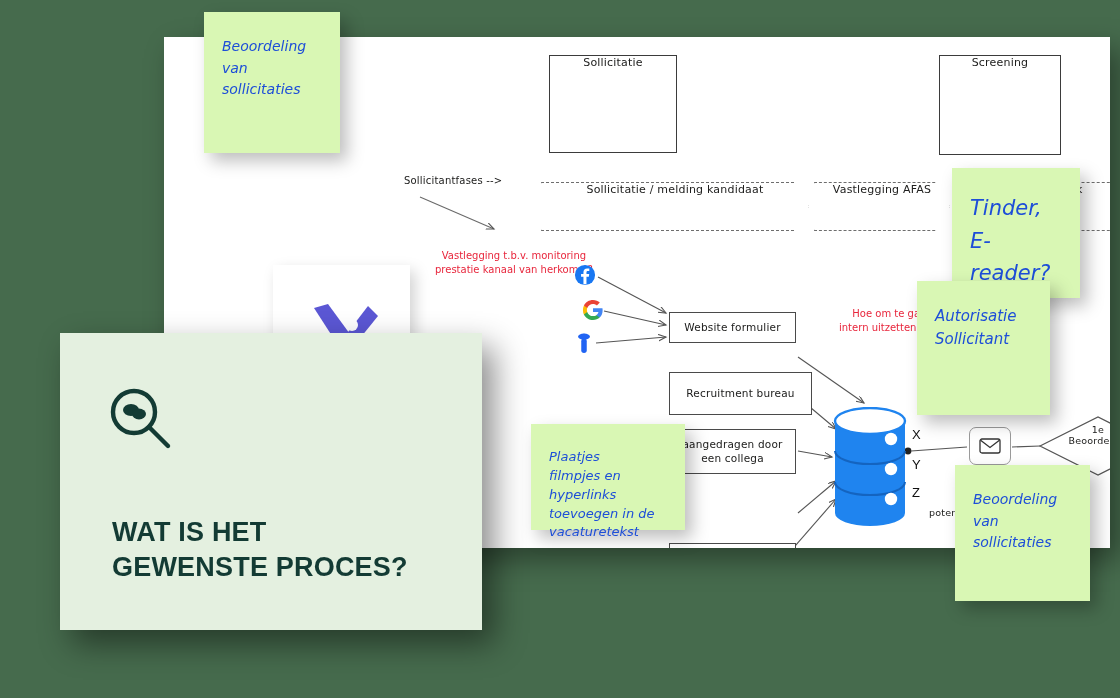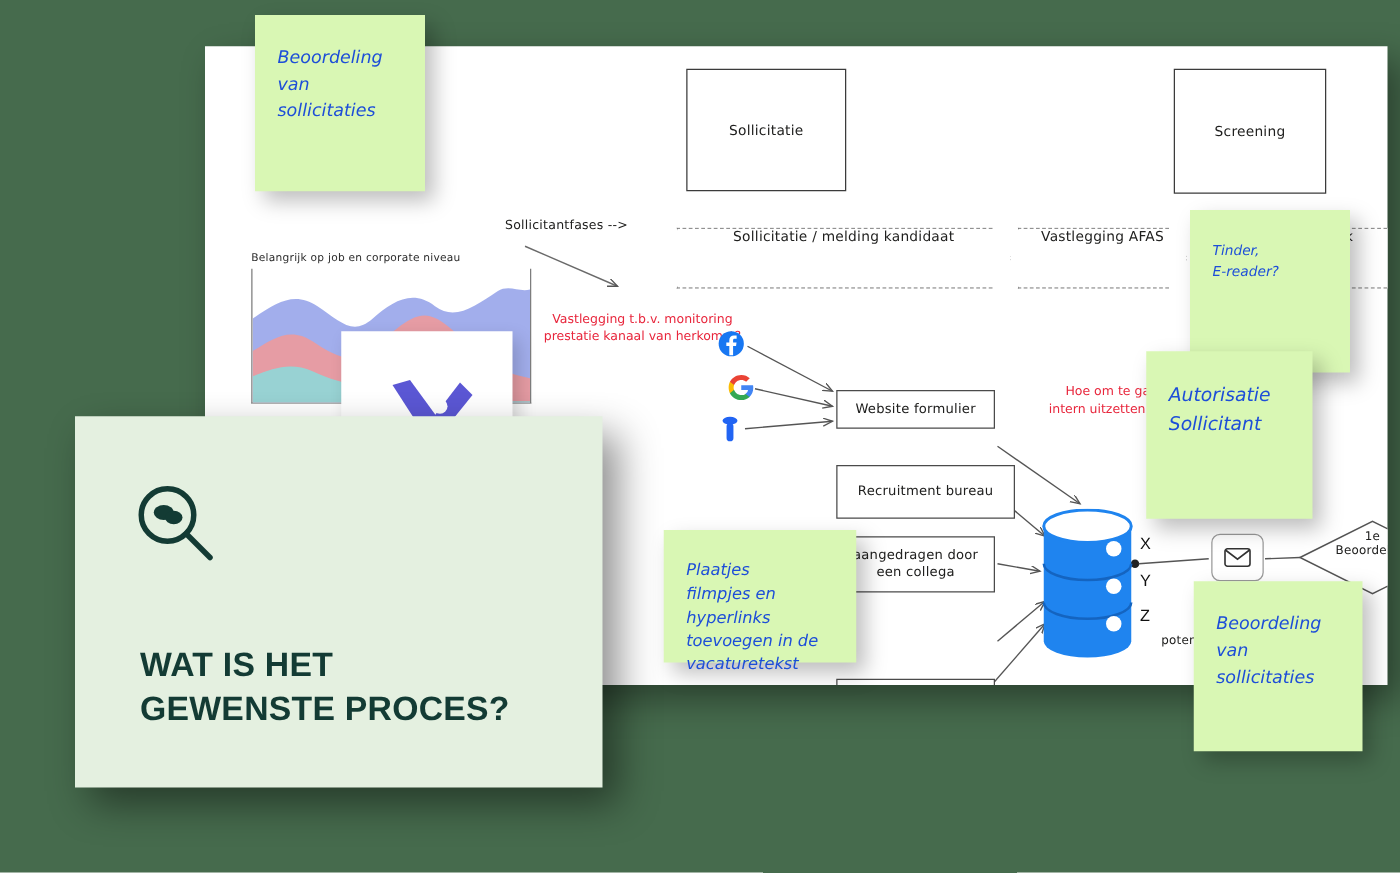--- a/index.html
+++ b/index.html
@@ -27,21 +27,21 @@
     font-weight: 400;
     color: #20201f;
     letter-spacing: .2px;
   }
 
   
   .pbox {
     position: absolute;
     border: 1.6px solid #3b3b3b;
     background: #fff;
-    display: flex; align-items: center; justify-content: center;
+    display: flex; align-items: flex-start; justify-content: center;
     font-size: 11px;
     text-align: center;
   }
   #box-sollicitatie { left: 385px; top: 18px; width: 128px; height: 98px; }
   #box-screening   { left: 775px; top: 18px; width: 122px; height: 100px; }
 
   
   .chev {
     position: absolute;
     height: 49px;
@@ -151,21 +151,21 @@
     background: #d9f7b4;
     box-shadow: 7px 8px 16px rgba(0,0,0,0.26);
     padding: 24px 18px;
     font-family: "DejaVu Sans", sans-serif;
     font-size: 14px;
     line-height: 1.55;
     color: #1d4ed8;
     font-style: italic;
   }
   #sticky-topleft   { left: 204px; top: 12px;  width: 136px; height: 141px; }
-  #sticky-tinder    { left: 952px; top: 168px; width: 128px; height: 130px; font-size: 11px; }
+  #sticky-tinder    { left: 952px; top: 168px; width: 128px; height: 130px; font-size: 21px; }
   #sticky-auth      { left: 917px; top: 281px; width: 133px; height: 134px; font-size: 15px; }
   #sticky-plaatjes  { left: 531px; top: 424px; width: 154px; height: 106px; font-size: 13px; line-height: 1.45; }
   #sticky-beoordeling { left: 955px; top: 465px; width: 135px; height: 136px; font-size: 14px; }
 
   
   #logo-tile {
     position: absolute; left: 273px; top: 265px;
     width: 137px; height: 137px;
     background: #fff;
     box-shadow: 5px 6px 14px rgba(0,0,0,0.18);
@@ -233,30 +233,20 @@
     <div class="chev hand" id="chev-1">
       <span class="chev-label">Sollicitatie / melding kandidaat</span>
     </div>
     <div class="chev hand" id="chev-2">
       <span class="chev-label">Vastlegging AFAS</span>
     </div>
     <div class="chev hand" id="chev-3">
       <span class="chev-label">Eerste gesprek</span>
     </div>
 
-    <div class="chartcard">
-      <div class="chart-caption hand">Belangrijk op job en corporate niveau</div>
-      <div class="chart-plot">
-        <svg width="224" height="108" viewBox="0 0 224 108">
-          <path d="M0,108 L0,40 C20,26 34,18 52,30 C70,42 80,54 96,40 C112,26 128,16 146,30 C162,42 178,30 196,18 C206,12 214,20 224,16 L224,108 Z" fill="#8e9ce8" opacity="0.82"></path>
-          <path d="M0,108 L0,66 C16,56 30,46 48,58 C66,70 78,76 94,66 C110,54 126,34 142,38 C158,42 172,64 190,76 C204,84 214,86 224,88 L224,108 Z" fill="#ef9a9a" opacity="0.88"></path>
-          <path d="M0,108 L0,86 C16,80 30,74 48,82 C64,89 78,94 94,92 C110,90 128,98 146,102 C166,106 200,106 224,106 L224,108 Z" fill="#8fd8d8" opacity="0.9"></path>
-        </svg>
-      </div>
-    </div>
 
     <div class="hand" id="sollicitantfases">Sollicitantfases --&gt;</div>
 
     <div class="redtext" id="red-1">
       <div>Vastlegging t.b.v. monitoring</div>
       <div>prestatie kanaal van herkomst?</div>
     </div>
     <div class="redtext" id="red-2">
       <div>Hoe om te gaan met</div>
       <div>intern uitzetten vacature?</div>

